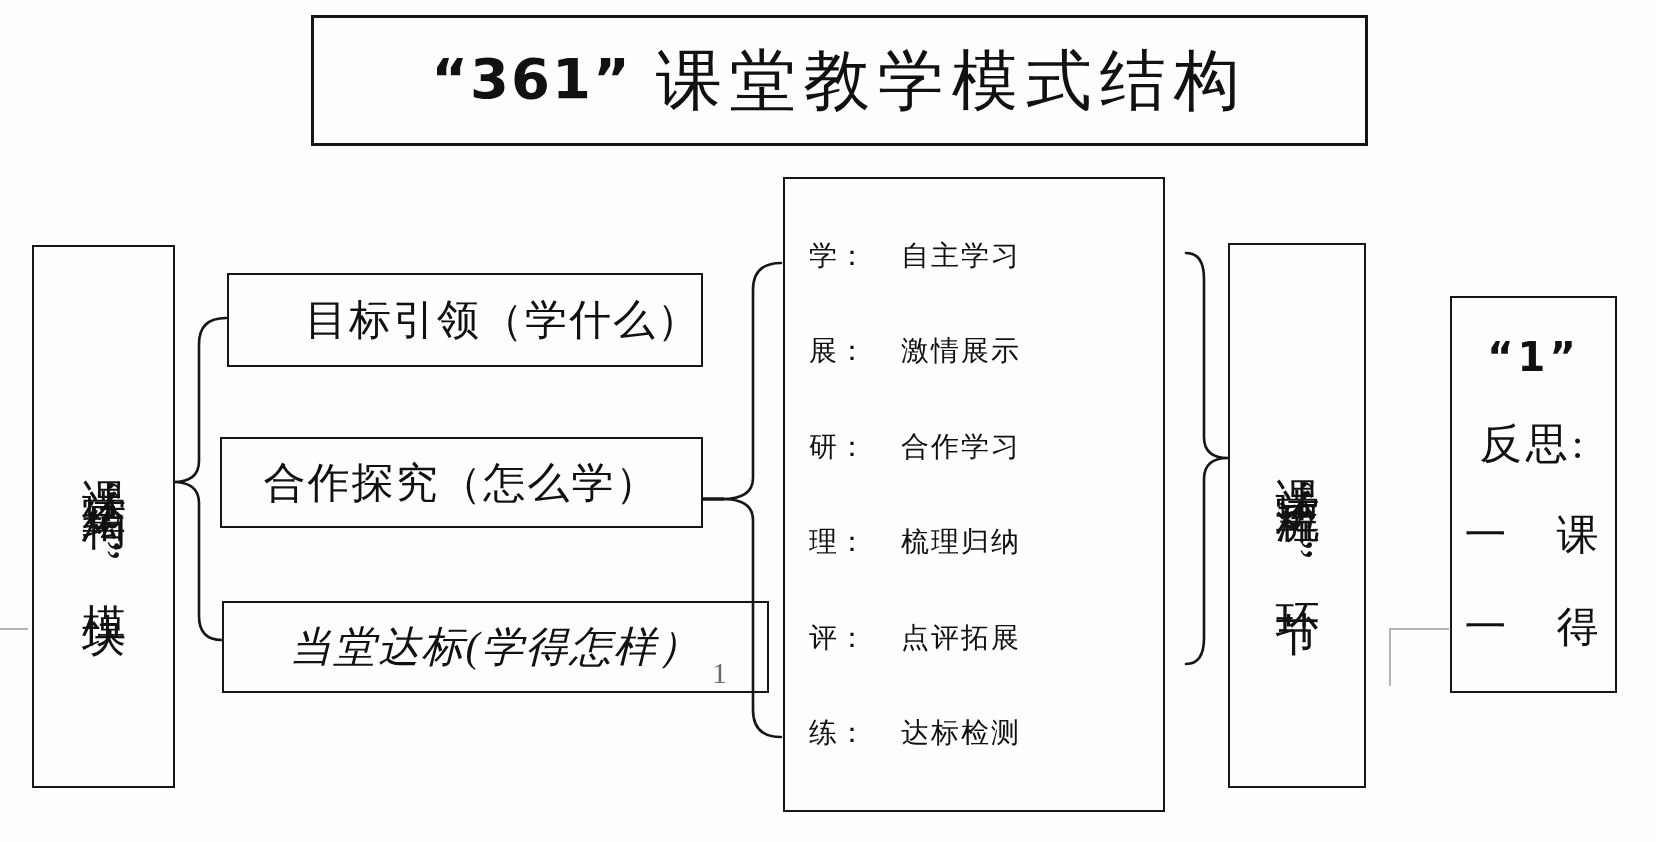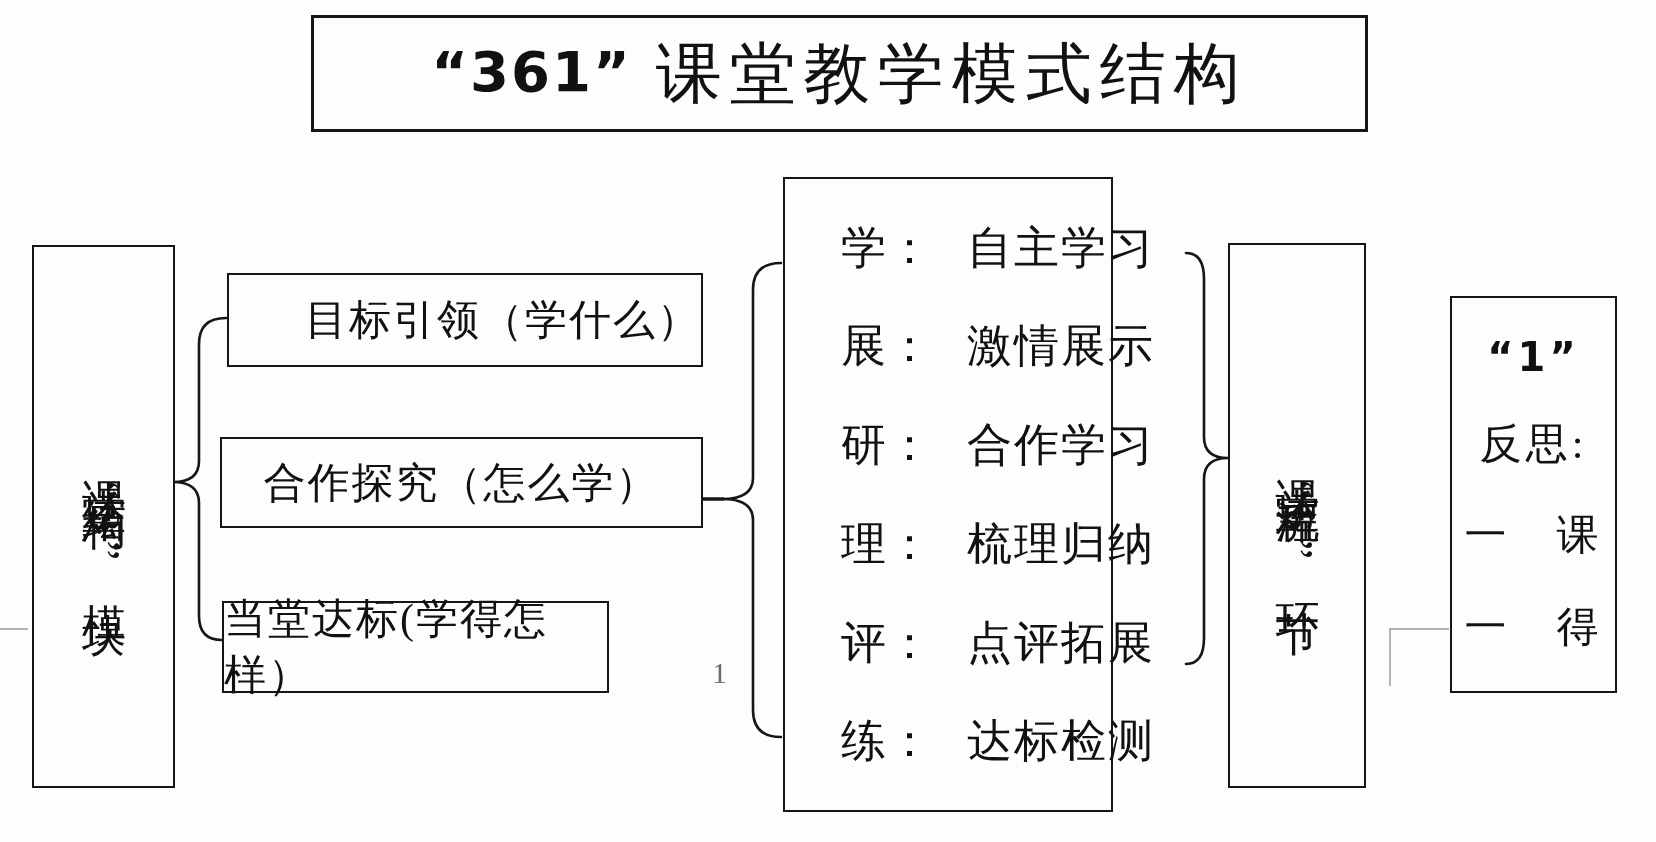--- a/index.html
+++ b/index.html
@@ -13,21 +13,21 @@
   }
   .box{
     position:absolute;
     border:2.5px solid #161616;
     box-sizing:border-box;
     background:#fdfdfd;
     display:flex;align-items:center;justify-content:center;
   }
   
   .title-box{
-    left:311px;top:15px;width:1057px;height:117px;
+    left:311px;top:15px;width:1057px;height:131px;
     border-width:3px;
     gap:24px;
   }
   .title-num{
     font-family:"DejaVu Sans","Liberation Sans",sans-serif;
     font-weight:bold;font-size:56px;letter-spacing:2px;
     transform:translateY(-2px);
   }
   .title-text{
     font-size:66px;letter-spacing:8px;
@@ -39,29 +39,29 @@
     font-size:44px;
     letter-spacing:9px;
     line-height:1;
   }
   .left-module{left:32px;top:245px;width:143px;height:543px;}
   .right-module{left:1228px;top:243px;width:138px;height:545px;}
   
   .sbox{font-size:42px;letter-spacing:2px;}
   .sbox-1{left:227px;top:273px;width:476px;height:94px;justify-content:flex-end;}
   .sbox-2{left:220px;top:437px;width:483px;height:91px;}
-  .sbox-3{left:222px;top:601px;width:387px;height:92px;}
+  .sbox-3{left:222px;top:601px;width:547px;height:92px;font-style:italic;}
   
   .center-box{
-    left:783px;top:177px;width:330px;height:635px;
+    left:783px;top:177px;width:382px;height:635px;
     flex-direction:column;
     justify-content:space-evenly;
     align-items:flex-start;
-    padding-left:56px;
-    font-size:45px;
+    padding-left:24px;
+    font-size:28px;
   }
   .step-row{white-space:nowrap;}
   .step-key{letter-spacing:1px;}
   .step-value{margin-left:34px;letter-spacing:2px;}
   
   .reflection-box{
     left:1450px;top:296px;width:167px;height:397px;
     flex-direction:column;
     justify-content:space-evenly;
     align-items:center;

